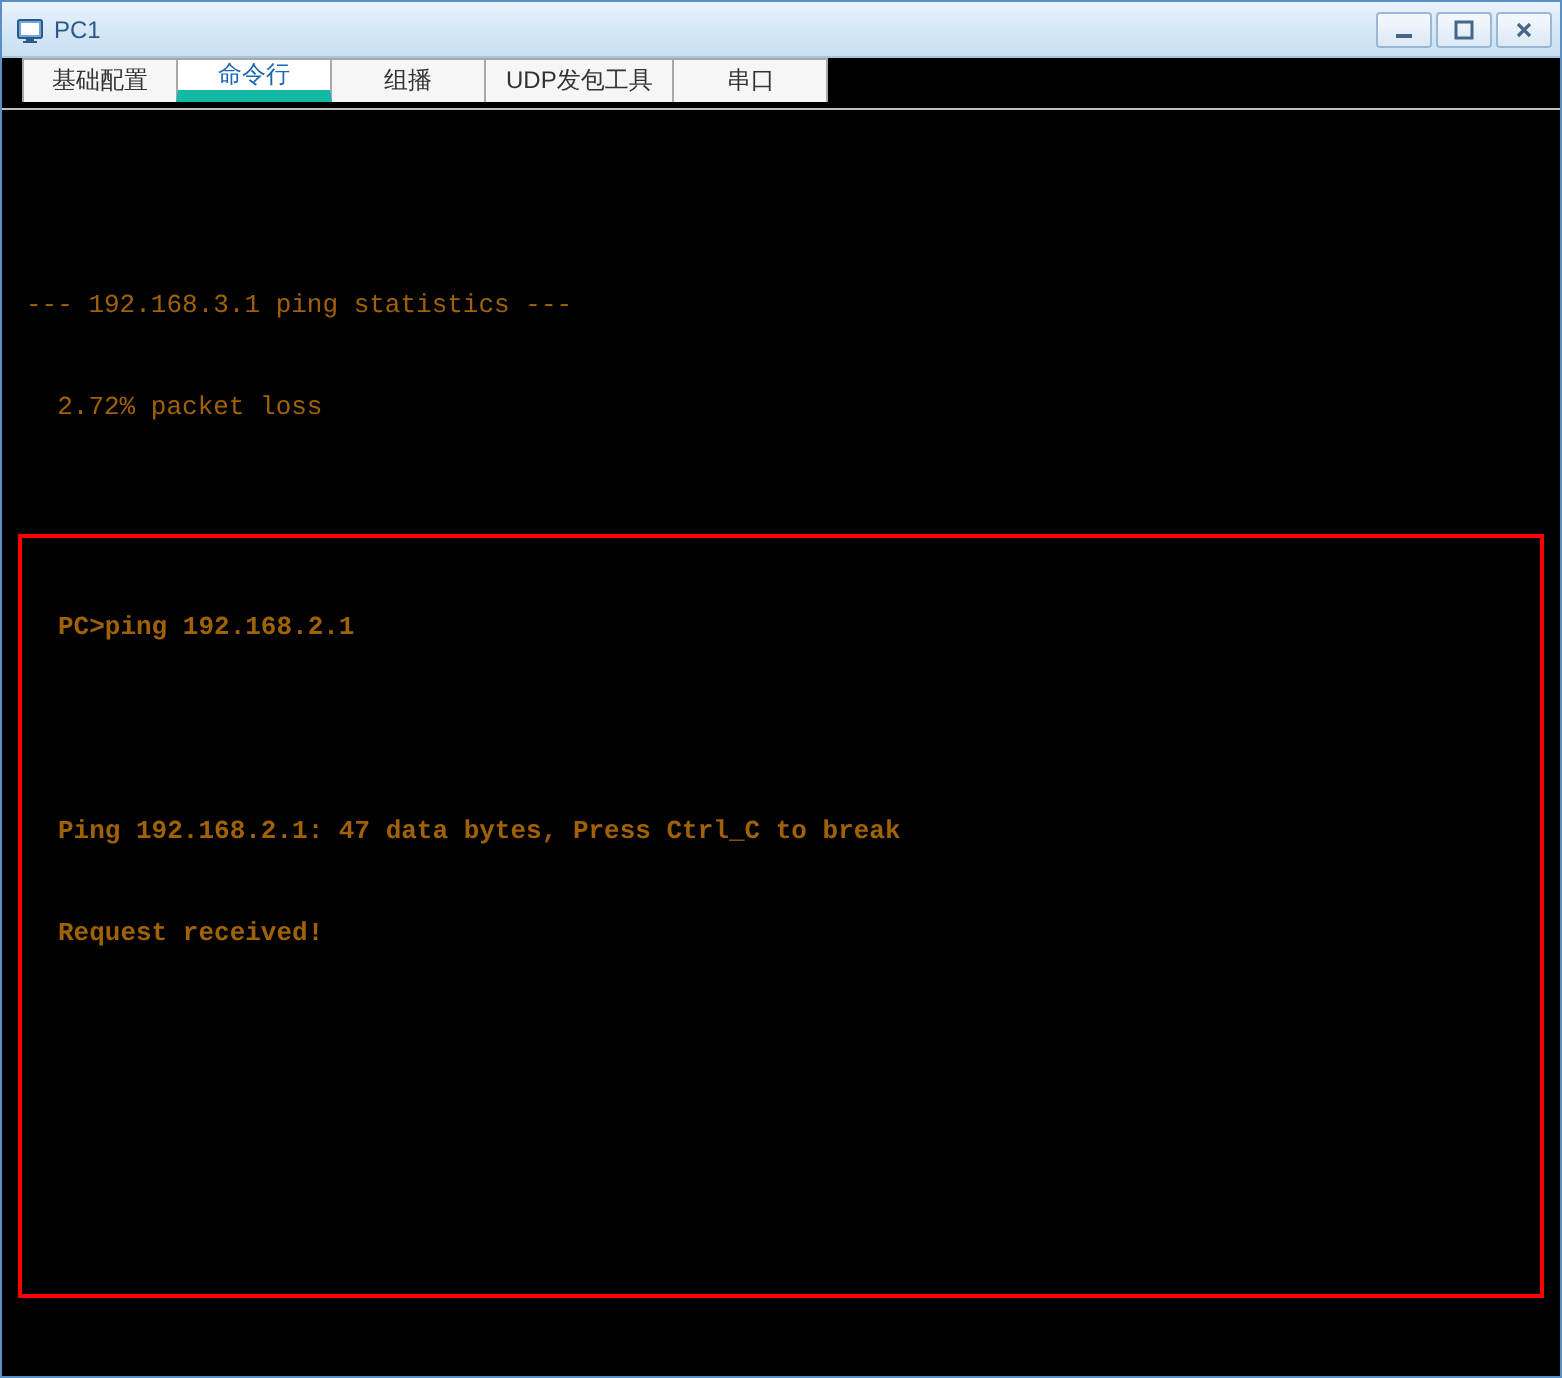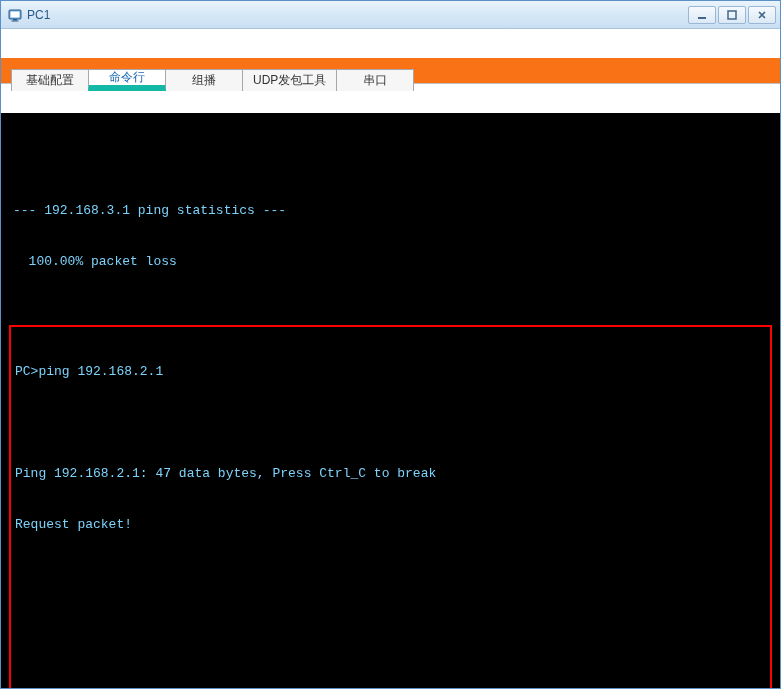--- a/index.html
+++ b/index.html
@@ -10,21 +10,20 @@
       height: 689px;
       overflow: hidden;
     }
     .window {
       width: 781px;
       height: 689px;
       background: #ffffff;
       border: 1px solid #5a8fc7;
       display: flex;
       flex-direction: column;
-      gap: 29px;
     }
     .titlebar {
       height: 28px;
       background: linear-gradient(to bottom, #eaf3fb 0%, #d6e8f7 50%, #c9dff2 100%);
       border-bottom: 1px solid #a8c4e0;
       display: flex;
       align-items: center;
       padding: 0 4px 0 6px;
     }
     .title-icon {
@@ -54,25 +53,25 @@
       display: flex;
       align-items: center;
       justify-content: center;
       font-size: 11px;
       color: #446688;
       cursor: pointer;
     }
     .window-btn svg { display: block; }
     .tabbar {
       height: 26px;
-      background: #f97316;
+      background: #000000;
       border-bottom: 1px solid #c0c0c0;
       display: flex;
       padding-left: 10px;
-      padding-top: 11px;
+      padding-top: 0;
       gap: 0;
     }
     .tab {
       min-width: 78px;
       height: 22px;
       border: 1px solid #a8a8a8;
       border-bottom: none;
       background: #f6f6f6;
       font-size: 12px;
       display: flex;
@@ -95,39 +94,40 @@
       flex: 1;
       background: #ffffff;
       padding: 0;
       position: relative;
       overflow: hidden;
     }
     .terminal {
       position: absolute;
       top: 0; left: 0; right: 0; bottom: 0;
       background: #000000;
-      color: #7dd3fc;
+      color: #a16207;
       font-family: "Courier New", Consolas, monospace;
       font-size: 13px;
       line-height: 17px;
       padding: 4px 2px;
       white-space: pre;
       overflow: hidden;
     }
     .term-line {
       padding: 0 10px;
       min-height: 17px;
     }
     .highlight-box {
       border: 2px solid #ff0000;
       margin: 4px 6px;
       padding: 2px 0;
     }
     .highlight-box .term-line {
-      padding: 0 4px;
+      padding: 0 18px;
+      font-weight: bold;
     }
     @keyframes blink { 50% { opacity: 0; } }
   </style>
 </head>
 <body>
 
 <div class="window">
   <div class="titlebar">
     <span class="title-icon">
       <svg width="14" height="14" viewBox="0 0 14 14">
@@ -162,27 +162,27 @@
     <div class="tab active">命令行</div>
     <div class="tab">组播</div>
     <div class="tab">UDP发包工具</div>
     <div class="tab">串口</div>
   </div>
 
   <div class="terminal-wrapper">
     <div class="terminal">
       <div class="term-line"> </div>
       <div class="term-line">--- 192.168.3.1 ping statistics ---</div>
-      <div class="term-line">  100.00% packet loss</div>
+      <div class="term-line">  2.72% packet loss</div>
 
       <div class="highlight-box">
         <div class="term-line">PC&gt;ping 192.168.2.1</div>
         <div class="term-line"> </div>
         <div class="term-line">Ping 192.168.2.1: 47 data bytes, Press Ctrl_C to break</div>
-        <div class="term-line">Request packet!</div>
+        <div class="term-line">Request received!</div>
         
         
         
         
         
         
         
         
       </div>
 

